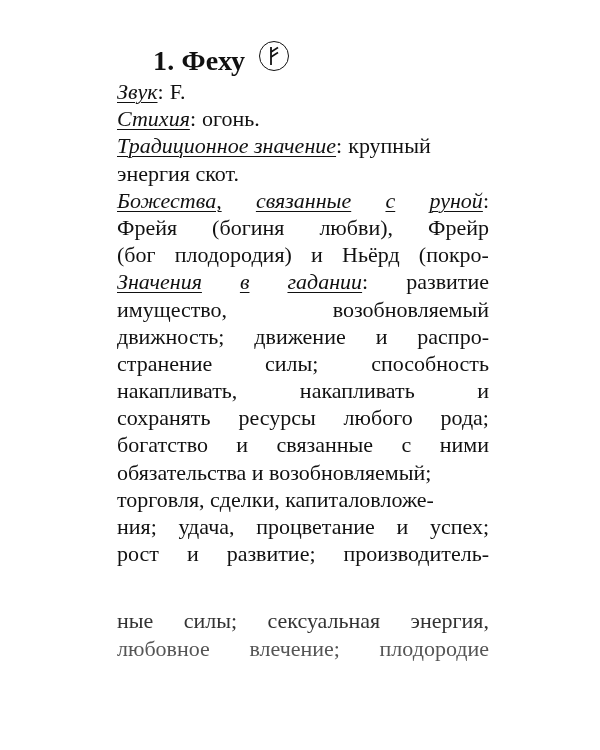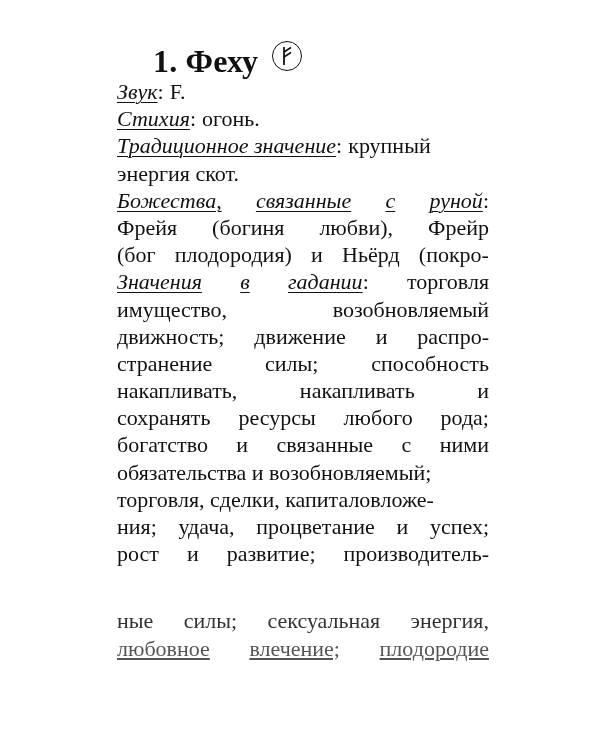--- a/index.html
+++ b/index.html
@@ -22,21 +22,21 @@
       width: 372px;
     }
     .title-row {
       display: flex;
       align-items: center;
       height: 34px;
       padding-left: 36px;
     }
     .title {
       font-weight: bold;
-      font-size: 32px;
+      font-size: 28px;
       letter-spacing: 0.2px;
     }
     .rune {
       margin-left: 14px;
       width: 28px;
       height: 28px;
       border: 1.6px solid #111;
       border-radius: 50%;
       display: flex;
       align-items: center;
@@ -54,21 +54,21 @@
     }
     .line.left { justify-content: flex-start; }
     .line.left > span + span { margin-left: 6px; }
     .label {
       font-style: italic;
       text-decoration: underline;
       text-underline-offset: 3px;
       text-decoration-thickness: 1px;
     }
     .fade { color: #333; margin-top: 40px; }
-    .fade2 { color: #555; text-decoration: underline; }
+    .fade2 { color: #555; }
   </style>
 </head>
 <body>
 
 <div class="page">
 
   <div class="title-row">
     <span class="title">
       <span>1.</span>
       <span>Феху</span>
@@ -117,21 +117,21 @@
       <span>плодородия)</span>
       <span>и</span>
       <span>Ньёрд</span>
       <span>(покро-</span>
   </div>
 
   <div class="line">
     <span class="label">Значения</span>
     <span class="label">в</span>
     <span><span class="label">гадании</span>:</span>
-    <span>торговля</span>
+    <span>развитие</span>
   </div>
   <div class="line">
     <span>имущество,</span>
       <span>возобновляемый</span>
   </div>
   <div class="line">
     <span>движность;</span>
       <span>движение</span>
       <span>и</span>
       <span>распро-</span>

